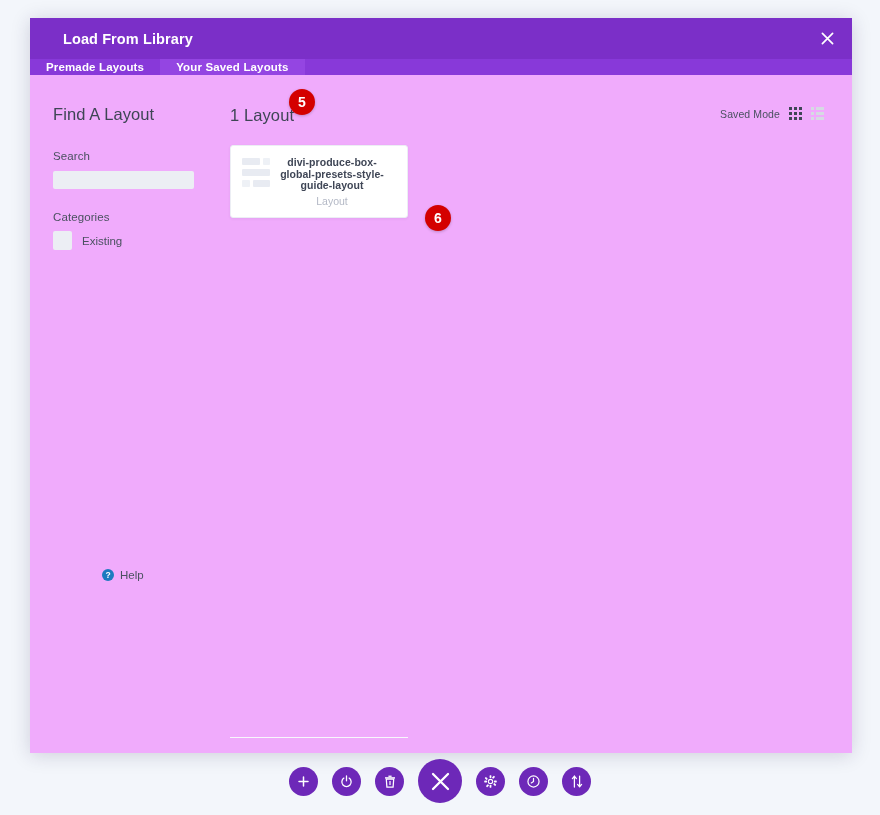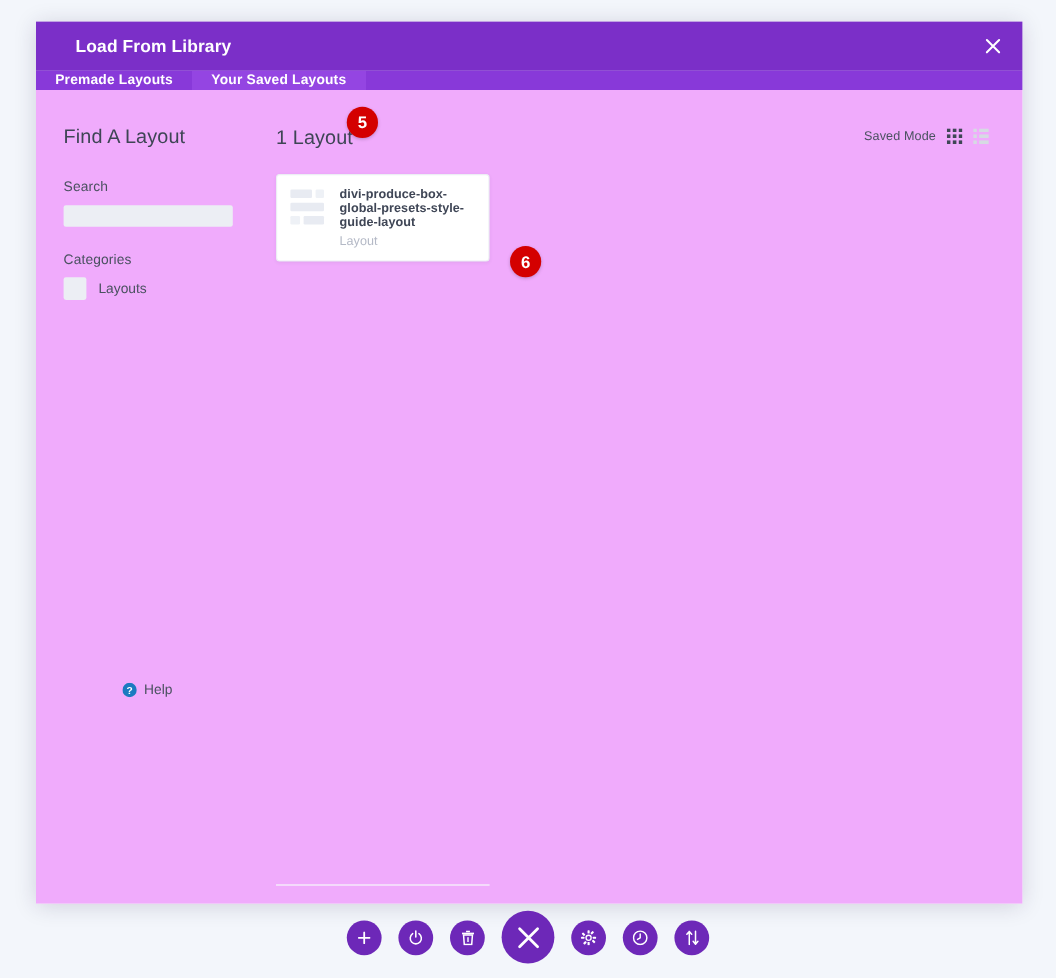--- a/index.html
+++ b/index.html
@@ -228,21 +228,21 @@
     display: flex;
     gap: 3px;
     margin-bottom: 4px;
   }
   .sk {
     height: 7px;
     background: #e8ebf2;
     border-radius: 1px;
   }
   .sk.light { background: #eef1f6; }
-  .card-text { margin-left: 10px; padding-top: 1px; }
+  .card-text { padding-top: 1px; text-align: center; }
   .card-name {
     font-size: 10.5px;
     font-weight: bold;
     color: #3f4656;
     line-height: 11.5px;
     letter-spacing: .05px;
     width: 118px;
   }
   .card-sub {
     font-size: 10.5px;
@@ -332,21 +332,21 @@
 
     <div class="sidebar">
       <div class="sidebar-title">Find A Layout</div>
 
       <div class="field-label">Search</div>
       <input class="search-input" type="text" placeholder="" style="">
 
       <div class="cat-label">Categories</div>
       <div class="cat-row">
         <div class="cat-box"></div>
-        <div class="cat-name">Layouts</div>
+        <div class="cat-name">Existing</div>
       </div>
 
       <div class="help-row">
         <svg class="help-icon" viewBox="0 0 12 12">
           <circle cx="6" cy="6" r="6" fill="#1c7ac0"></circle>
           <text x="6" y="9" text-anchor="middle" font-size="8.5" font-family="Liberation Sans, sans-serif" font-weight="bold" fill="#ffffff">?</text>
         </svg>
         <div class="help-text">Help</div>
       </div>
     </div>

